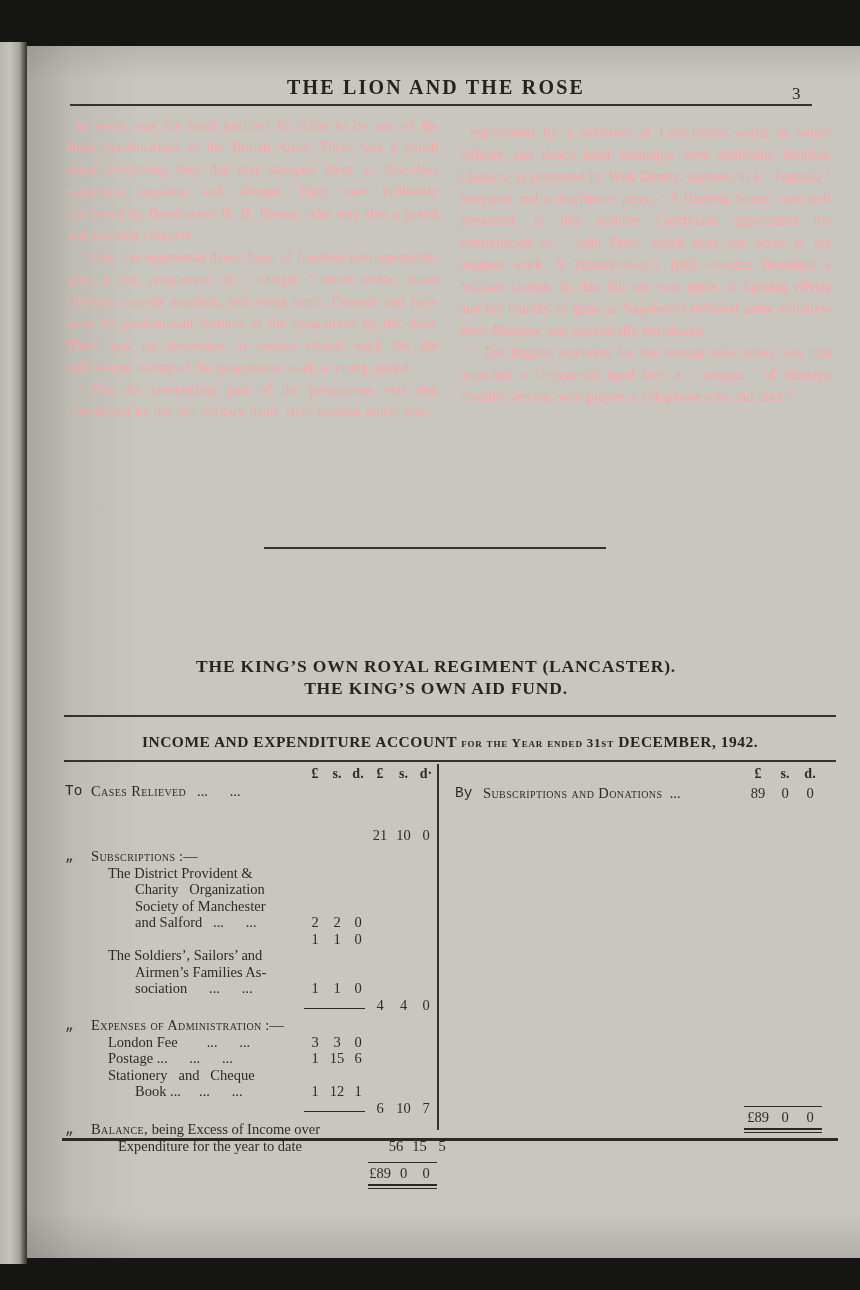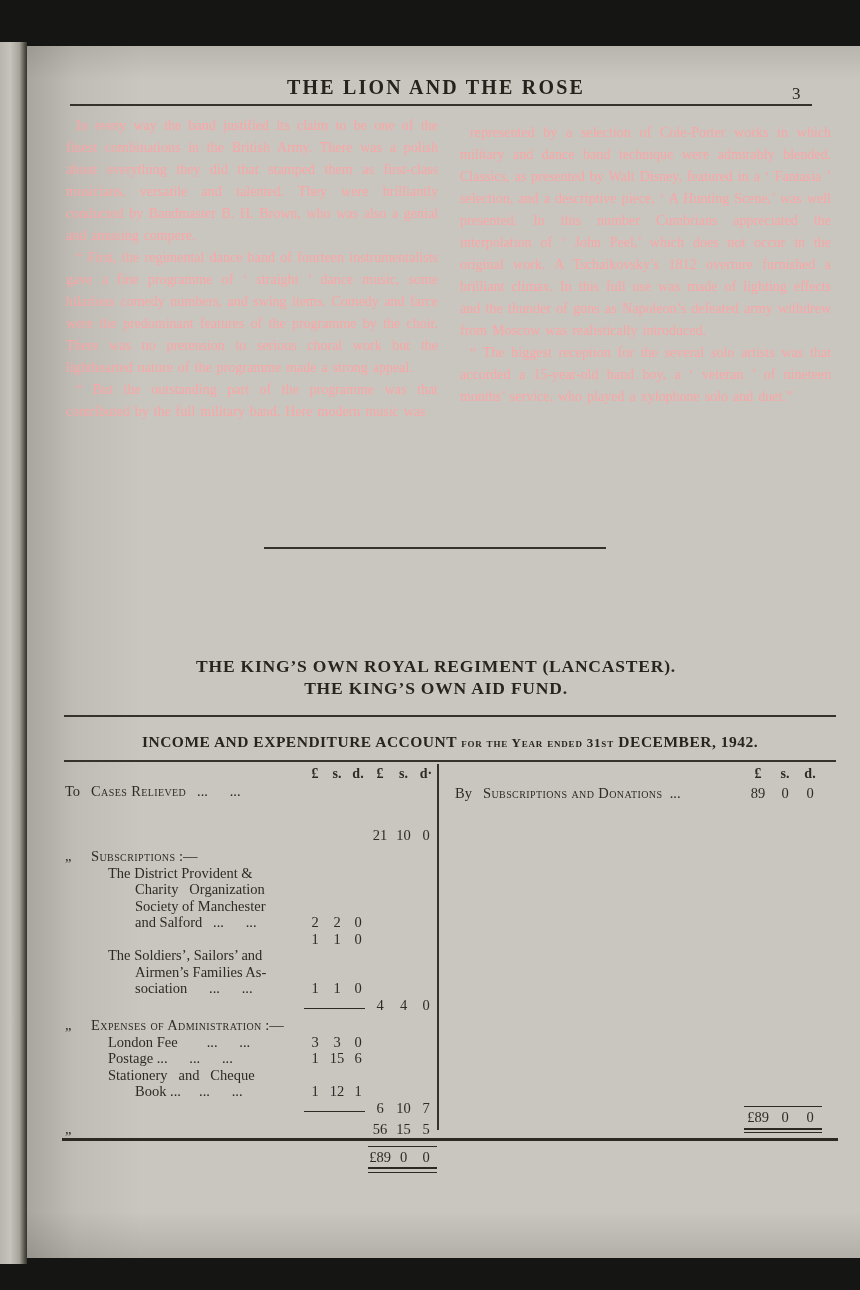--- a/index.html
+++ b/index.html
@@ -49,21 +49,21 @@
   #table-divider{top:764px;left:437px;width:2px;height:366px;}
   #bottom-rule{top:1138px;left:62px;width:776px;height:2.5px;background:#2c2924;}
 
   .ledger{position:absolute;top:766px;font-size:14.5px;line-height:16.5px;color:#2e2b26;}
   #ledger-left{left:65px;width:372px;}
   #ledger-right{left:455px;width:381px;height:367px;display:flex;flex-direction:column;}
 
   .lrow{display:grid;grid-template-columns:26px 1fr 22px 22px 20px 24px 23px 22px;}
   .rrow{display:grid;grid-template-columns:28px 1fr 28px 26px 24px;padding-right:14px;}
 
-  .pfx{grid-column:1;}
+  .pfx{grid-column:1;font-family:Liberation Mono, monospace;}
   .lbl{grid-column:2;}
   .lbl div{white-space:pre;}
   .lbl.ind{padding-left:17px;}
   .lbl div.cont{padding-left:27px;}
   .sc{font-variant:small-caps;letter-spacing:.4px;}
   .amt{text-align:center;align-self:end;}
   .mhead{font-weight:700;font-size:14px;text-align:center;}
   .srule{grid-column:3/span 3;align-self:end;height:0;border-bottom:1.6px solid #2e2b26;margin:0 3px 4px 0;}
   .total{grid-column:6/span 3;margin-top:2px;border-top:1.6px solid #2e2b26;
     padding-top:2px;display:grid;grid-template-columns:24px 23px 22px;}
@@ -195,20 +195,24 @@
         <span class="amt" style="grid-column: 5;">1</span>
       </div>
       <div class="lrow">
         <div class="srule"></div>
         <span class="amt" style="grid-column: 6;">6</span>
         <span class="amt" style="grid-column: 7;">10</span>
         <span class="amt" style="grid-column: 8;">7</span>
       </div>
       <div class="lrow" style="margin-top: 5px;">
         <span class="pfx">„</span>
+        <div class="lbl">
+          <div><span class="sc">Balance,</span> being Excess of Income over</div>
+          <div class="cont">Expenditure for the year to date</div>
+        </div>
         <span class="amt" style="grid-column: 6;">56</span>
         <span class="amt" style="grid-column: 7;">15</span>
         <span class="amt" style="grid-column: 8;">5</span>
       </div>
       <div class="lrow" style="margin-top: 6px;">
         <div class="total">
           <span>£89</span>
           <span>0</span>
           <span>0</span>
         </div>

